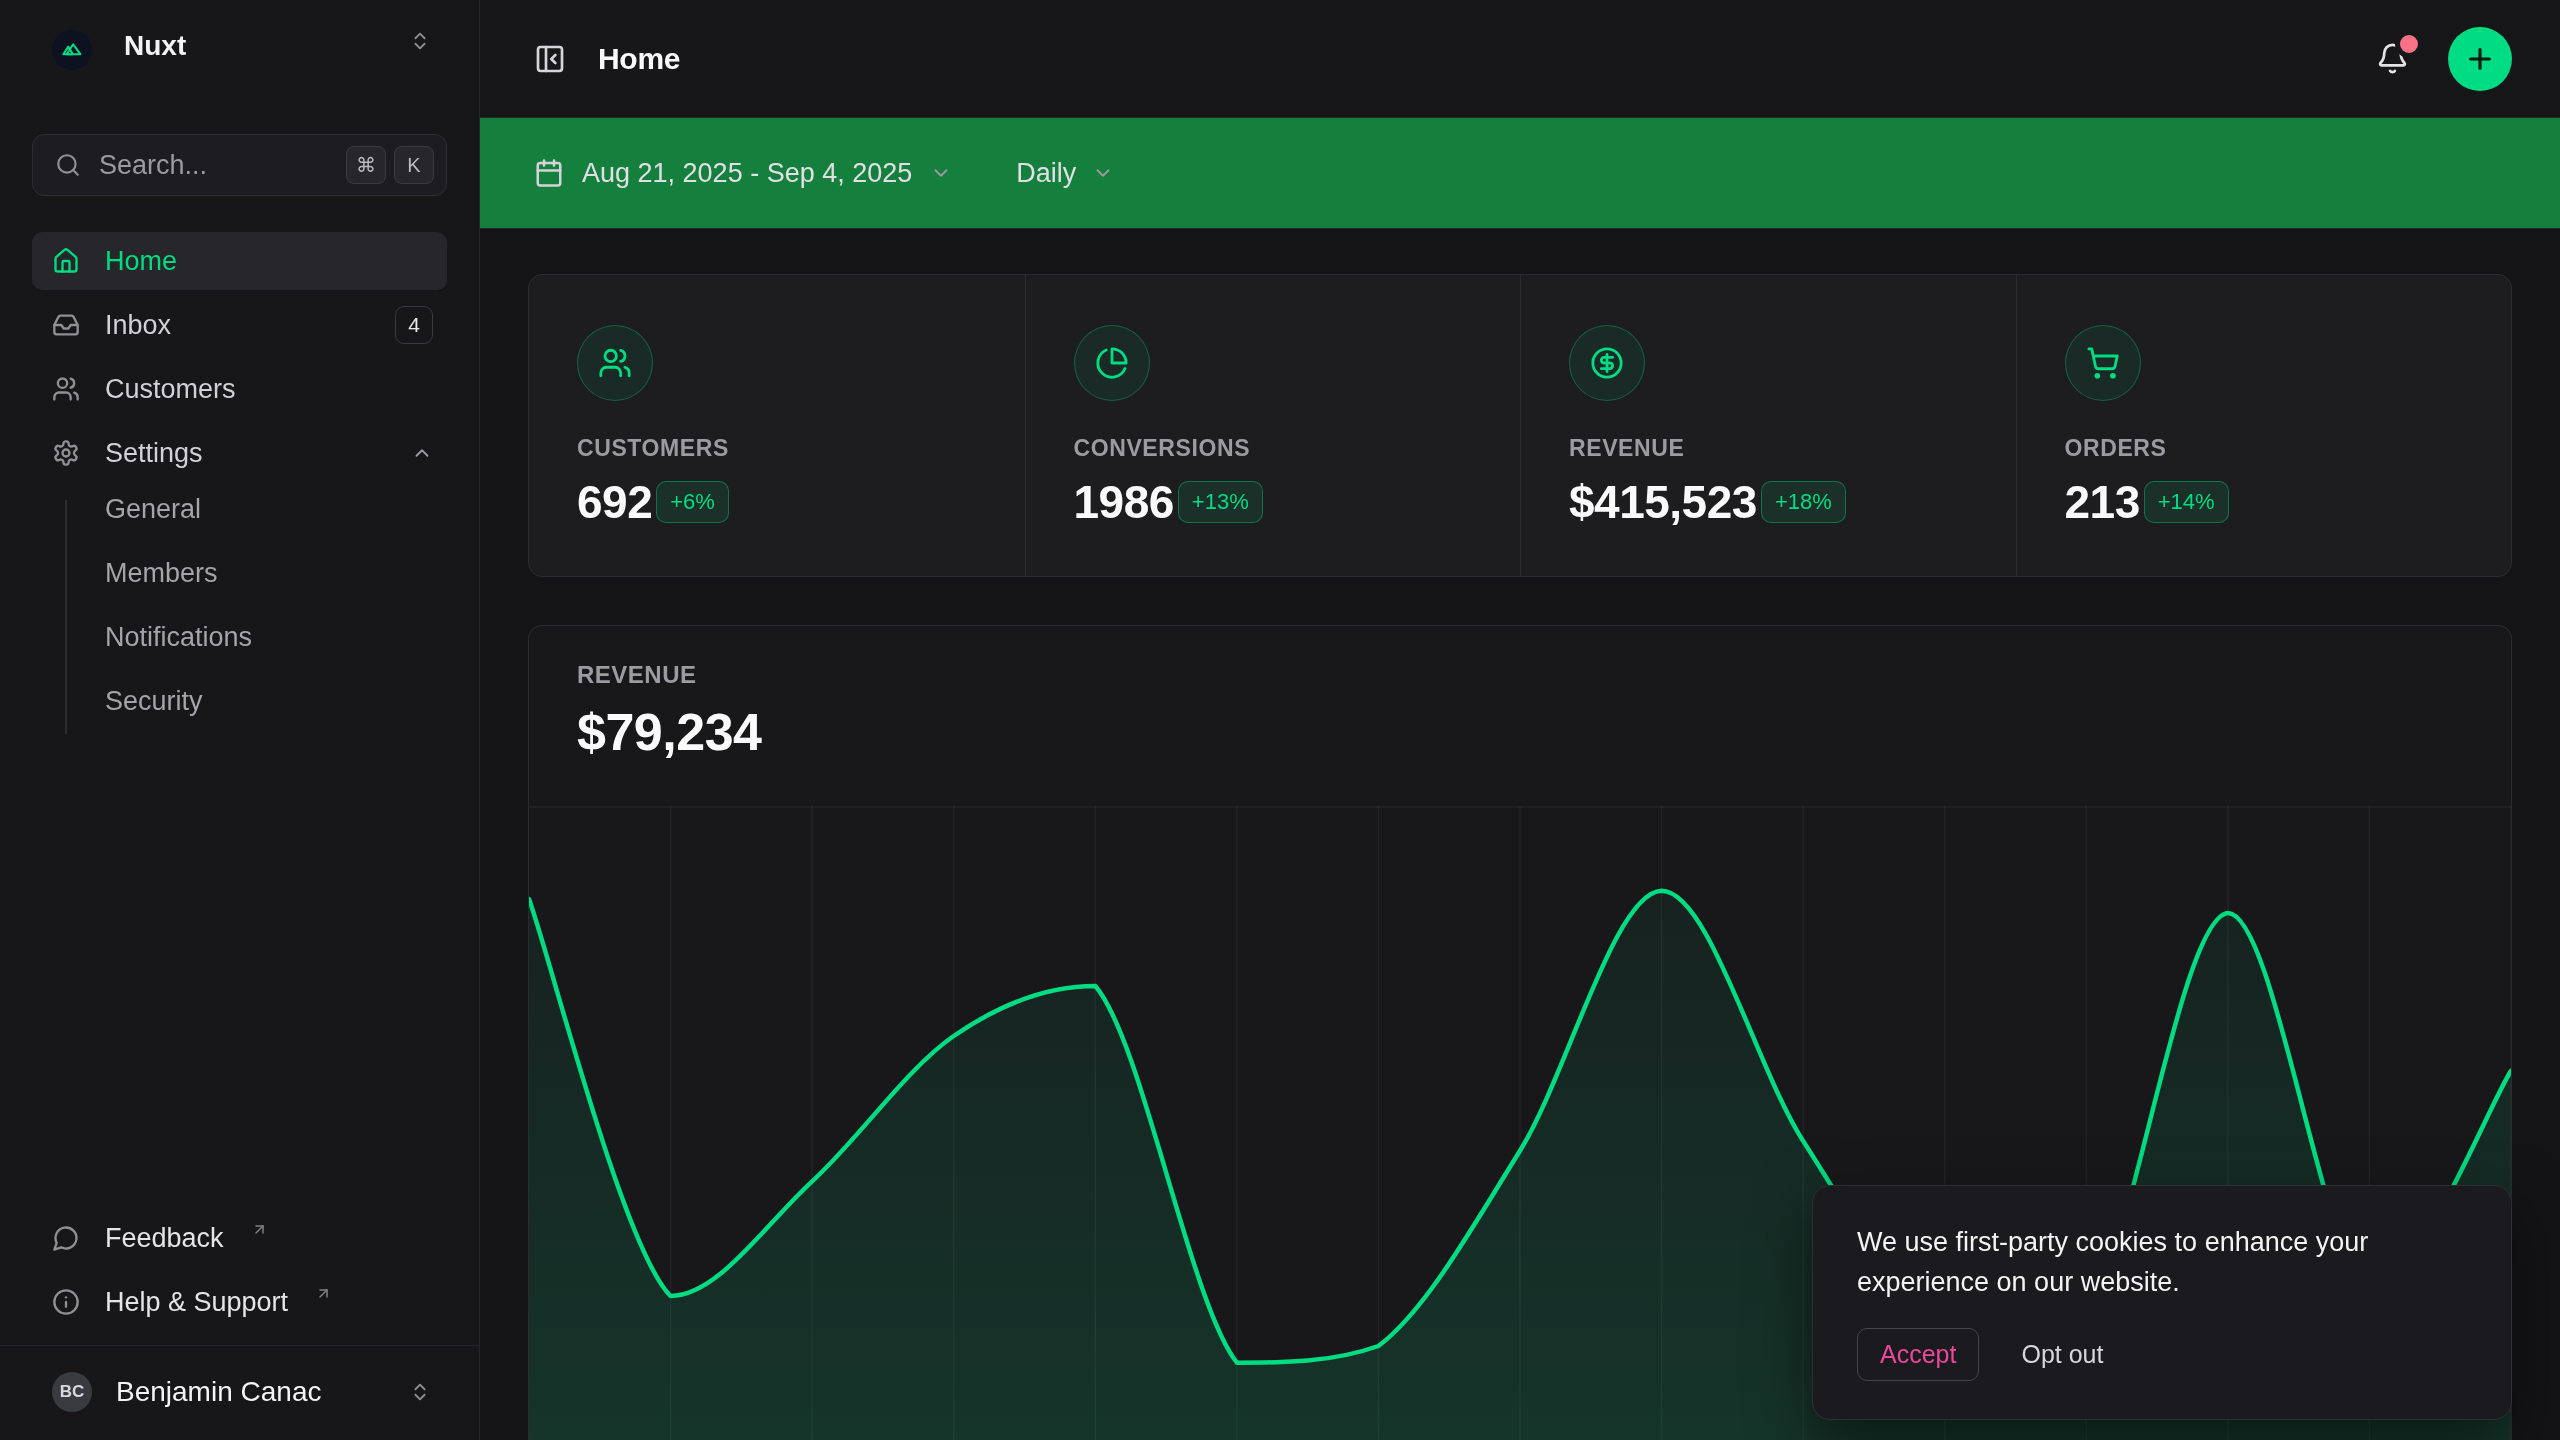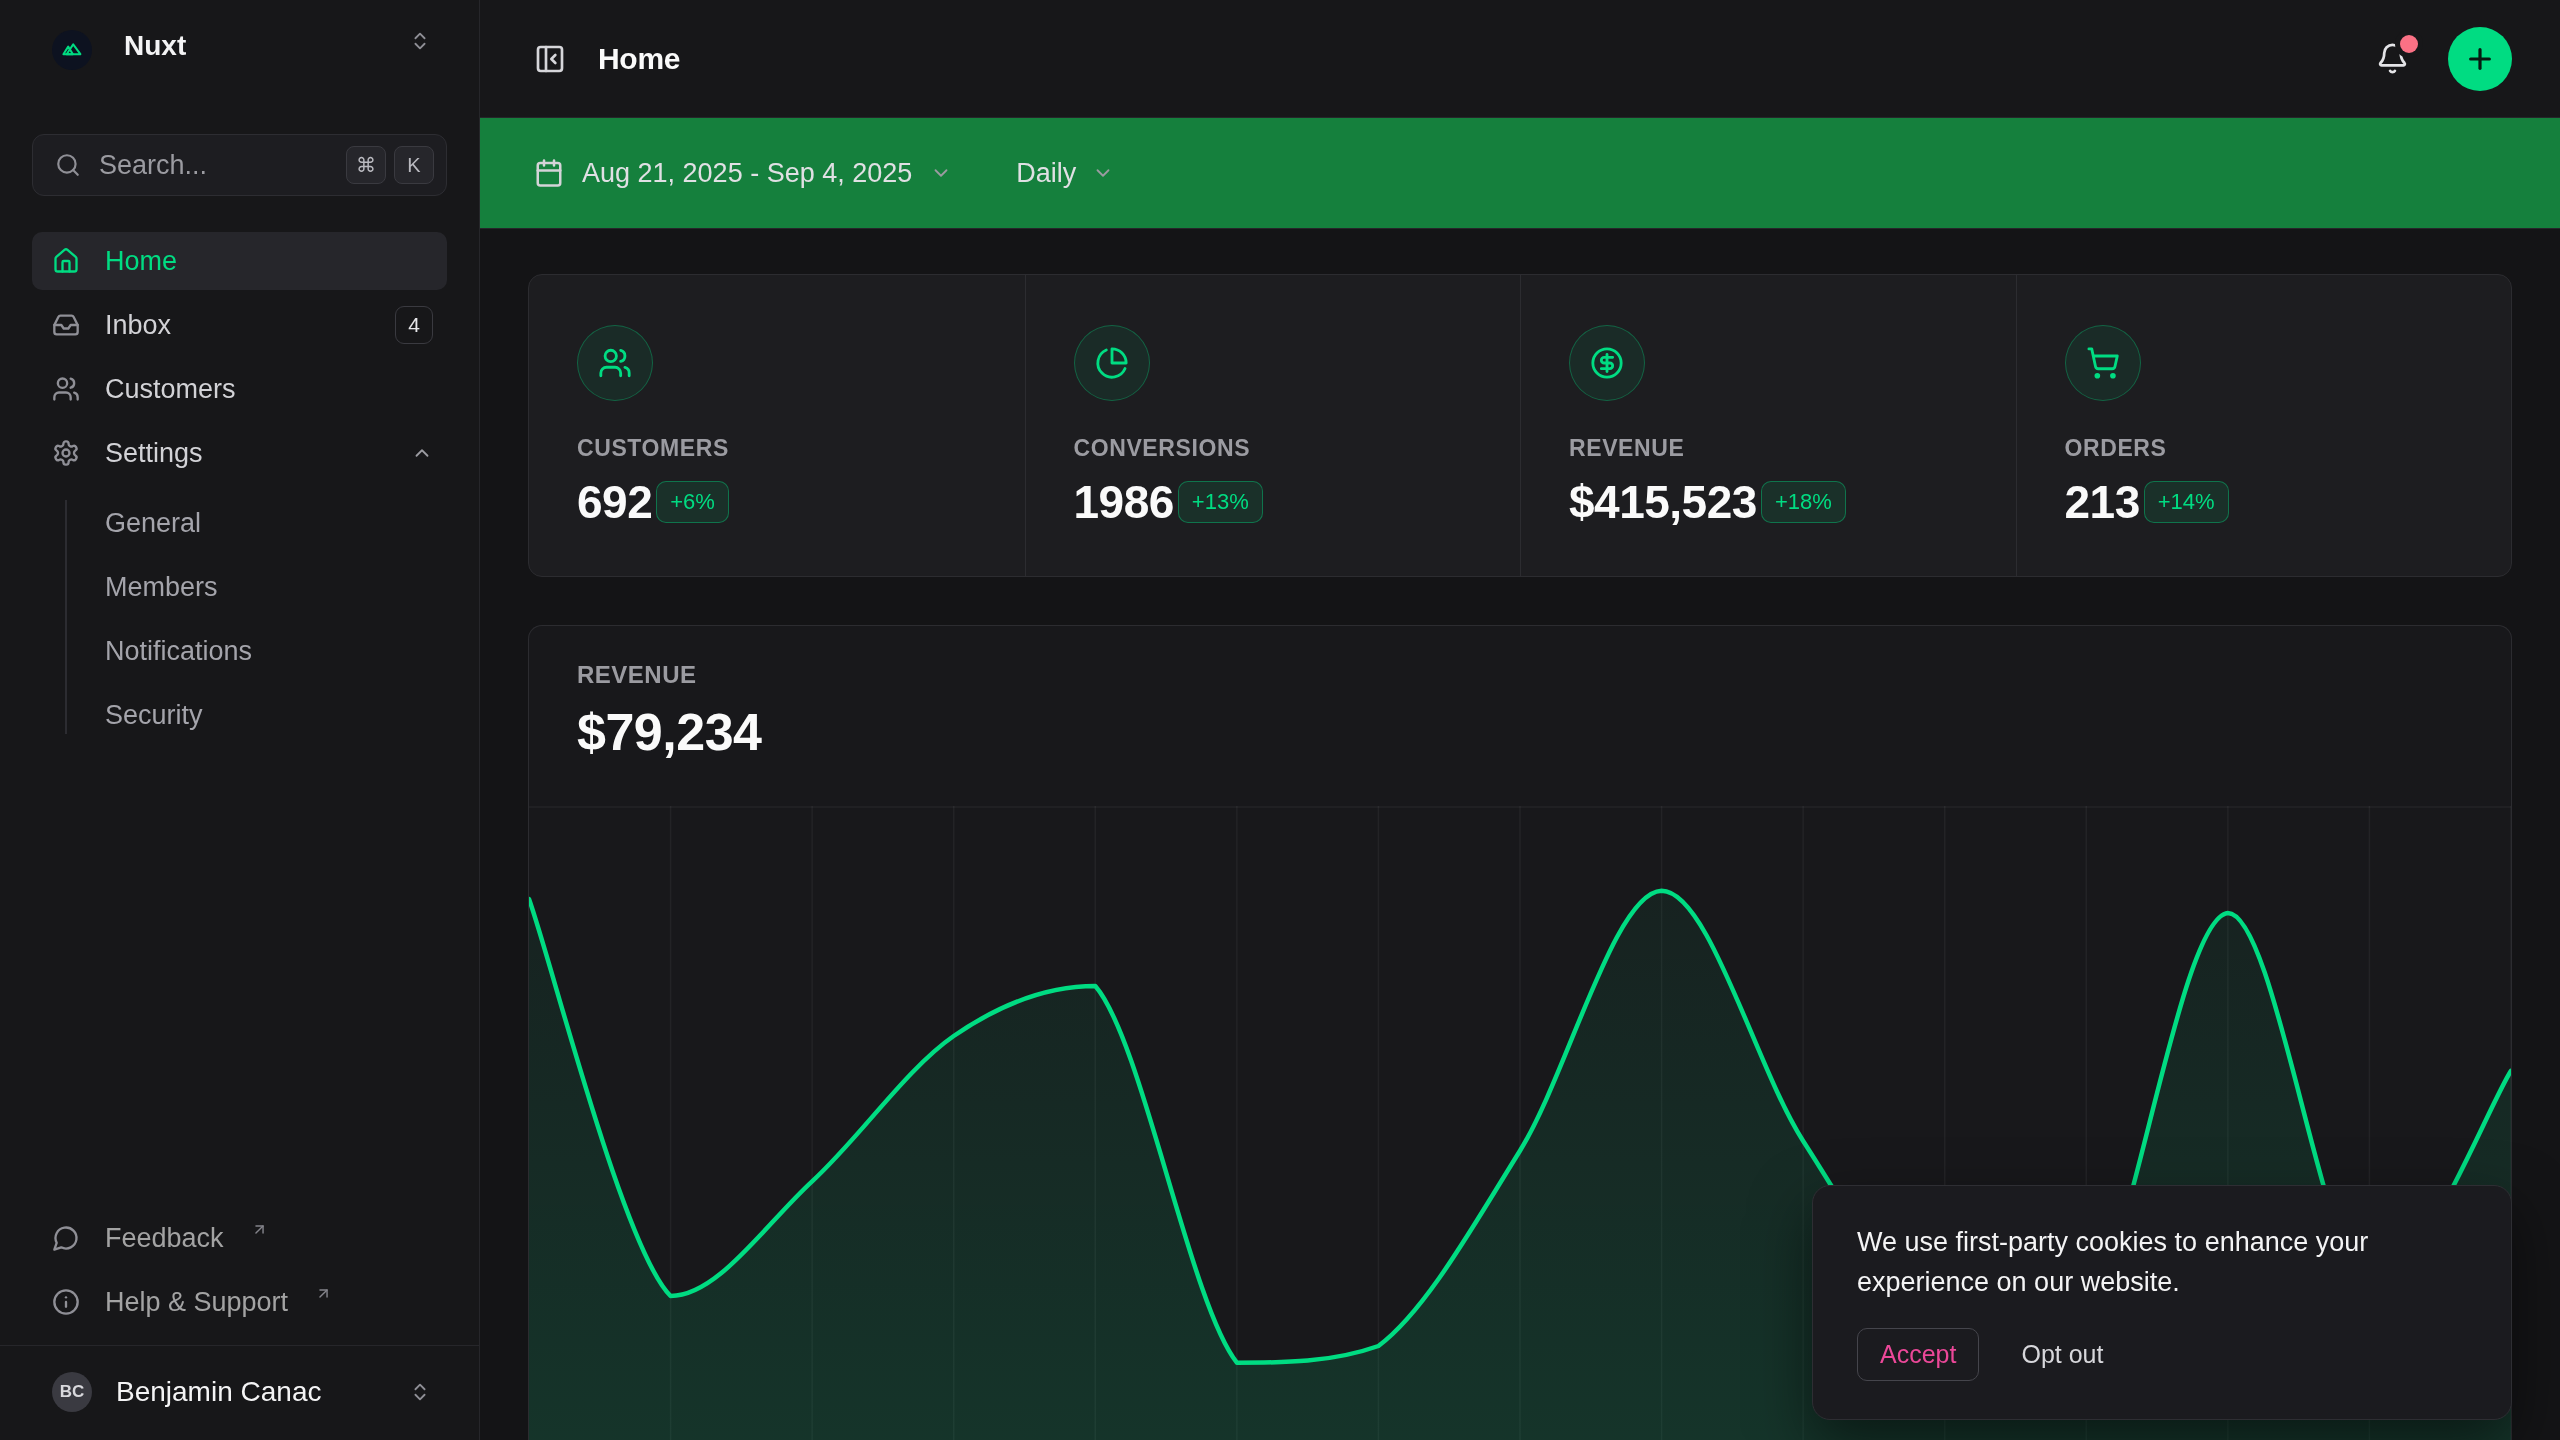--- a/index.html
+++ b/index.html
@@ -63,29 +63,29 @@
     font-size: 21px; color: #e6e6e9;
   }
   .chev-right { margin-left: auto; color: #9b9ba1; display: flex; }
 
   .subnav { position: relative; display: flex; flex-direction: column; gap: 6px; margin-top: 6px; }
   .subnav::before {
     content: ""; position: absolute; left: 33px; top: 6px; bottom: 10px;
     width: 1.5px; background: #2c2c31;
   }
   .sub-item {
-    height: 58px; display: flex; align-items: center; padding-left: 73px;
+    height: 58px; display: flex; padding-left: 73px;
     font-size: 27px; color: #a4a4ab; border-radius: 10px; cursor: pointer;
   }
 
   .sidebar-spacer { flex: 1; }
   .sidebar-footer { display: flex; flex-direction: column; gap: 6px; padding-bottom: 14px; }
   .footer-item {
     height: 58px; border-radius: 10px; display: flex; align-items: center;
-    gap: 25px; padding: 0 14px 0 20px; color: #a3a3a3; font-size: 27px; cursor: pointer;
+    gap: 25px; padding: 0 14px 0 20px; color: #e5e5e5; font-size: 27px; cursor: pointer;
   }
   .footer-item .nav-icon { color: #8f8f96; display: flex; }
   .ext-arrow { color: #84848b; display: flex; transform: translateY(-9px); margin-left: 2px; }
 
   .user-wrap { border-top: 1.5px solid #26262a; margin: 0 -32px; padding: 14px 32px 16px 32px; }
   .user-row {
     height: 64px; border-radius: 12px; display: flex; align-items: center;
     gap: 24px; padding: 0 16px 0 20px; cursor: pointer;
   }
   .user-avatar {

